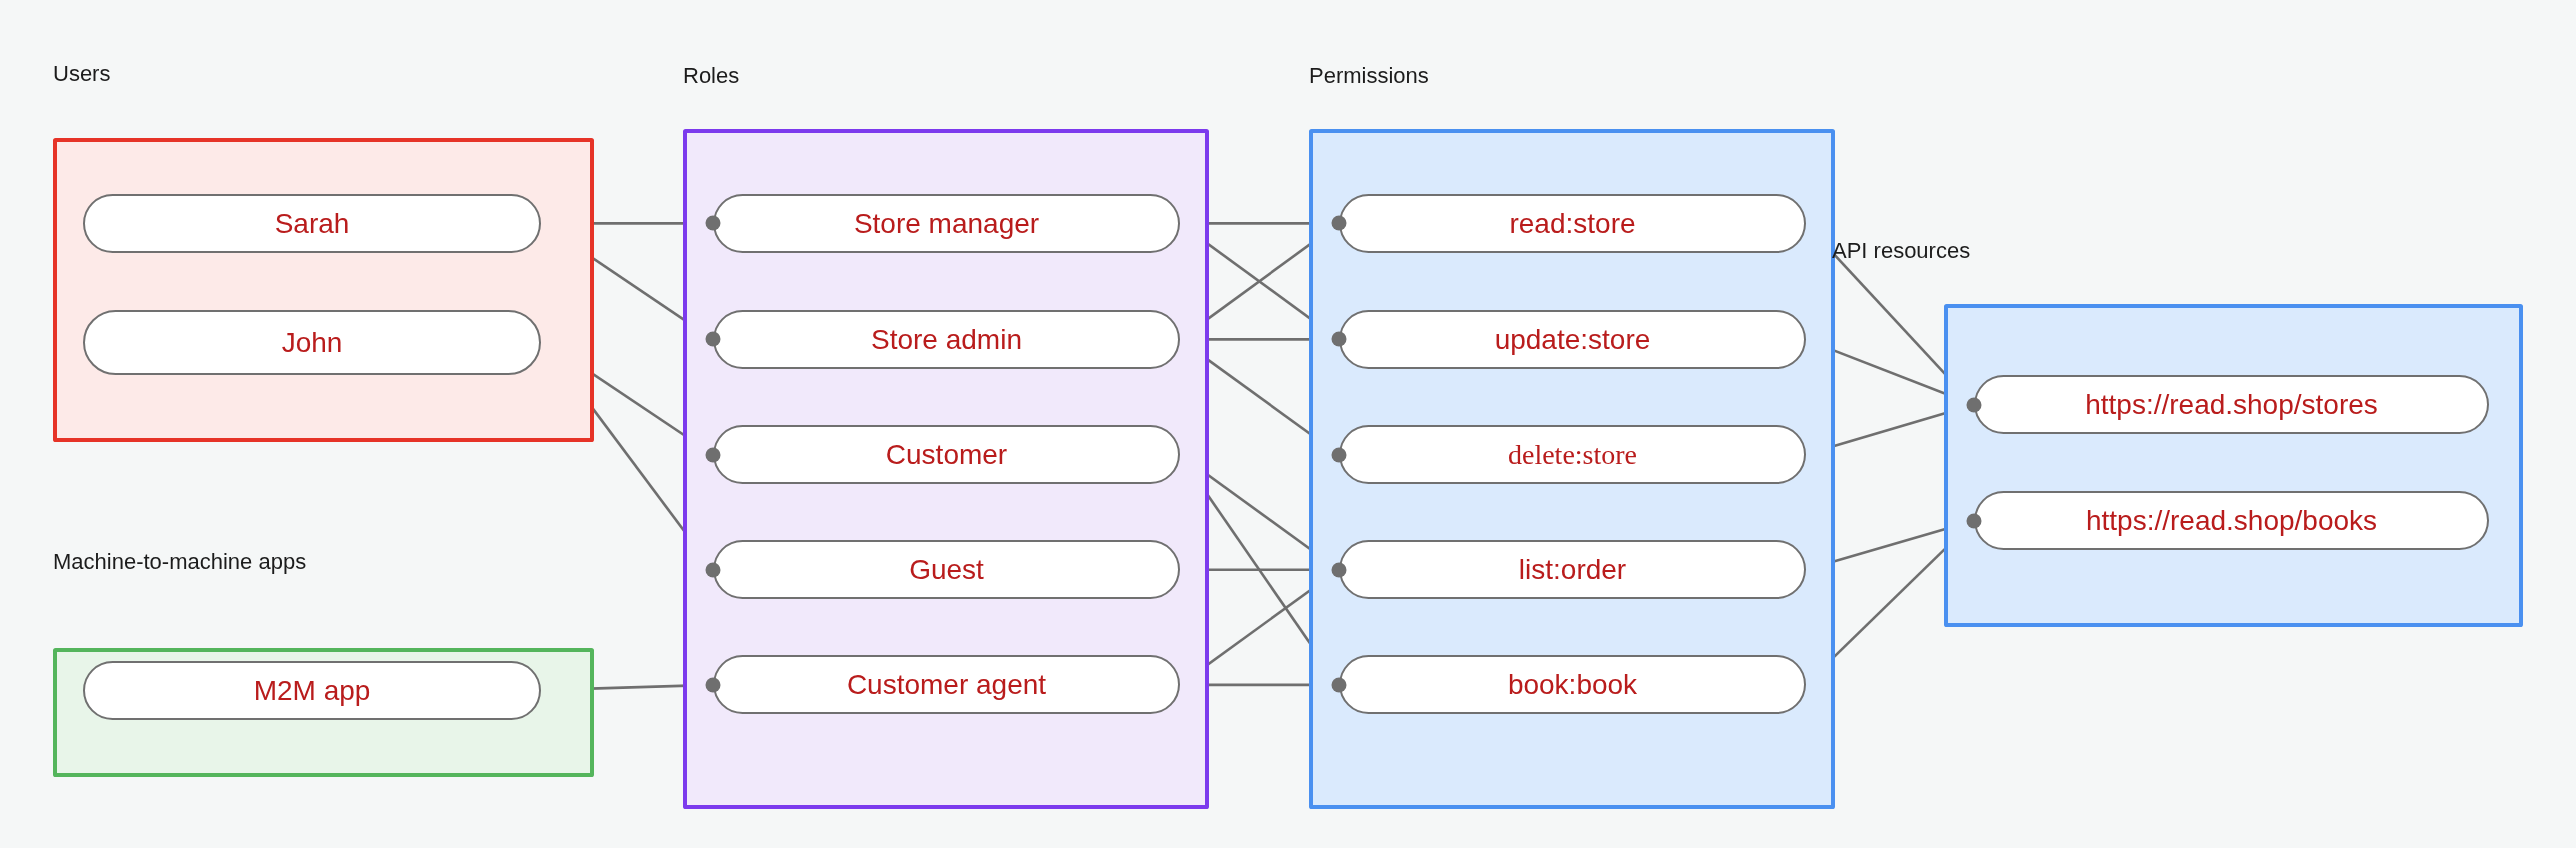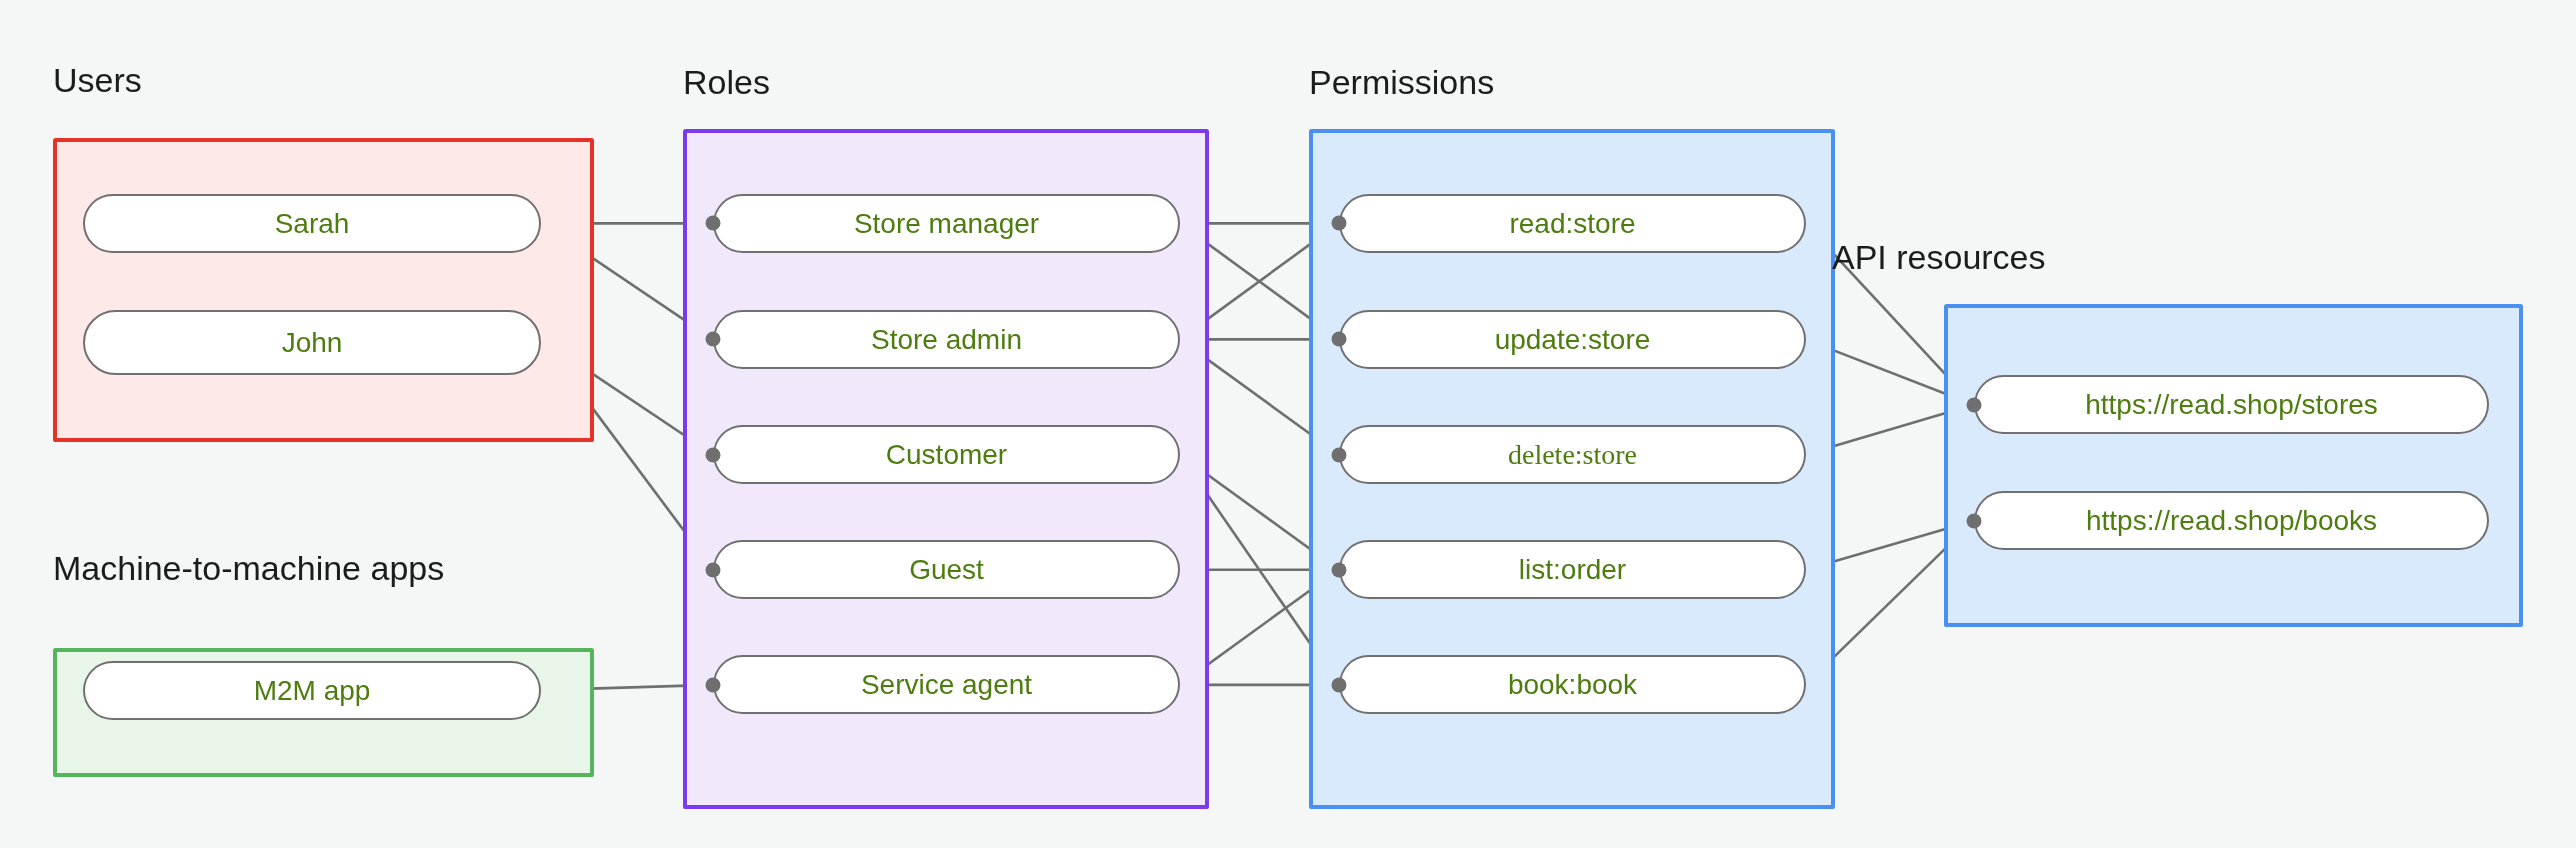--- a/index.html
+++ b/index.html
@@ -17,21 +17,21 @@
   }
   #edge-layer {
     position: absolute;
     left: 0; top: 0;
     width: 2576px;
     height: 848px;
     pointer-events: none;
   }
   .group-title {
     position: absolute;
-    font-size: 34px;
+    font-size: 22px;
     color: #1c1c1c;
     font-family: "Liberation Sans", sans-serif;
     white-space: nowrap;
     line-height: 1;
   }
   .group-box {
     position: absolute;
     box-sizing: border-box;
     border-width: 4.4px;
     border-style: solid;
@@ -40,21 +40,21 @@
   .node {
     position: absolute;
     box-sizing: border-box;
     background: #ffffff;
     border: 2.6px solid #707070;
     border-radius: 52px;
     display: flex;
     align-items: center;
     justify-content: center;
     font-size: 28px;
-    color: #4d7c0f;
+    color: #b91c1c;
     white-space: nowrap;
     z-index: 3;
   }
   .port {
     position: absolute;
     width: 15px;
     height: 15px;
     border-radius: 50%;
     background: #6f6f6f;
     z-index: 4;
@@ -115,21 +115,21 @@
       <div class="node" style="left: 713px; top: 310px; width: 467px; height: 59px; border-color: rgb(112, 112, 112); background: rgb(255, 255, 255);">
         <span>Store admin</span>
       </div>
       <div class="node" style="left: 713px; top: 425px; width: 467px; height: 59px; border-color: rgb(112, 112, 112); background: rgb(255, 255, 255);">
         <span>Customer</span>
       </div>
       <div class="node" style="left: 713px; top: 540px; width: 467px; height: 59px; border-color: rgb(112, 112, 112); background: rgb(255, 255, 255);">
         <span>Guest</span>
       </div>
       <div class="node" style="left: 713px; top: 655px; width: 467px; height: 59px; border-color: rgb(112, 112, 112); background: rgb(255, 255, 255);">
-        <span>Service agent</span>
+        <span>Customer agent</span>
       </div>
       <div class="node" style="left: 1339px; top: 194px; width: 467px; height: 59px; border-color: rgb(112, 112, 112); background: rgb(255, 255, 255);">
         <span>read:store</span>
       </div>
       <div class="node" style="left: 1339px; top: 310px; width: 467px; height: 59px; border-color: rgb(112, 112, 112); background: rgb(255, 255, 255);">
         <span>update:store</span>
       </div>
       <div class="node" style="left: 1339px; top: 425px; width: 467px; height: 59px; border-color: rgb(112, 112, 112); background: rgb(255, 255, 255); font-family: Liberation Serif, serif;">
         <span>delete:store</span>
       </div>

